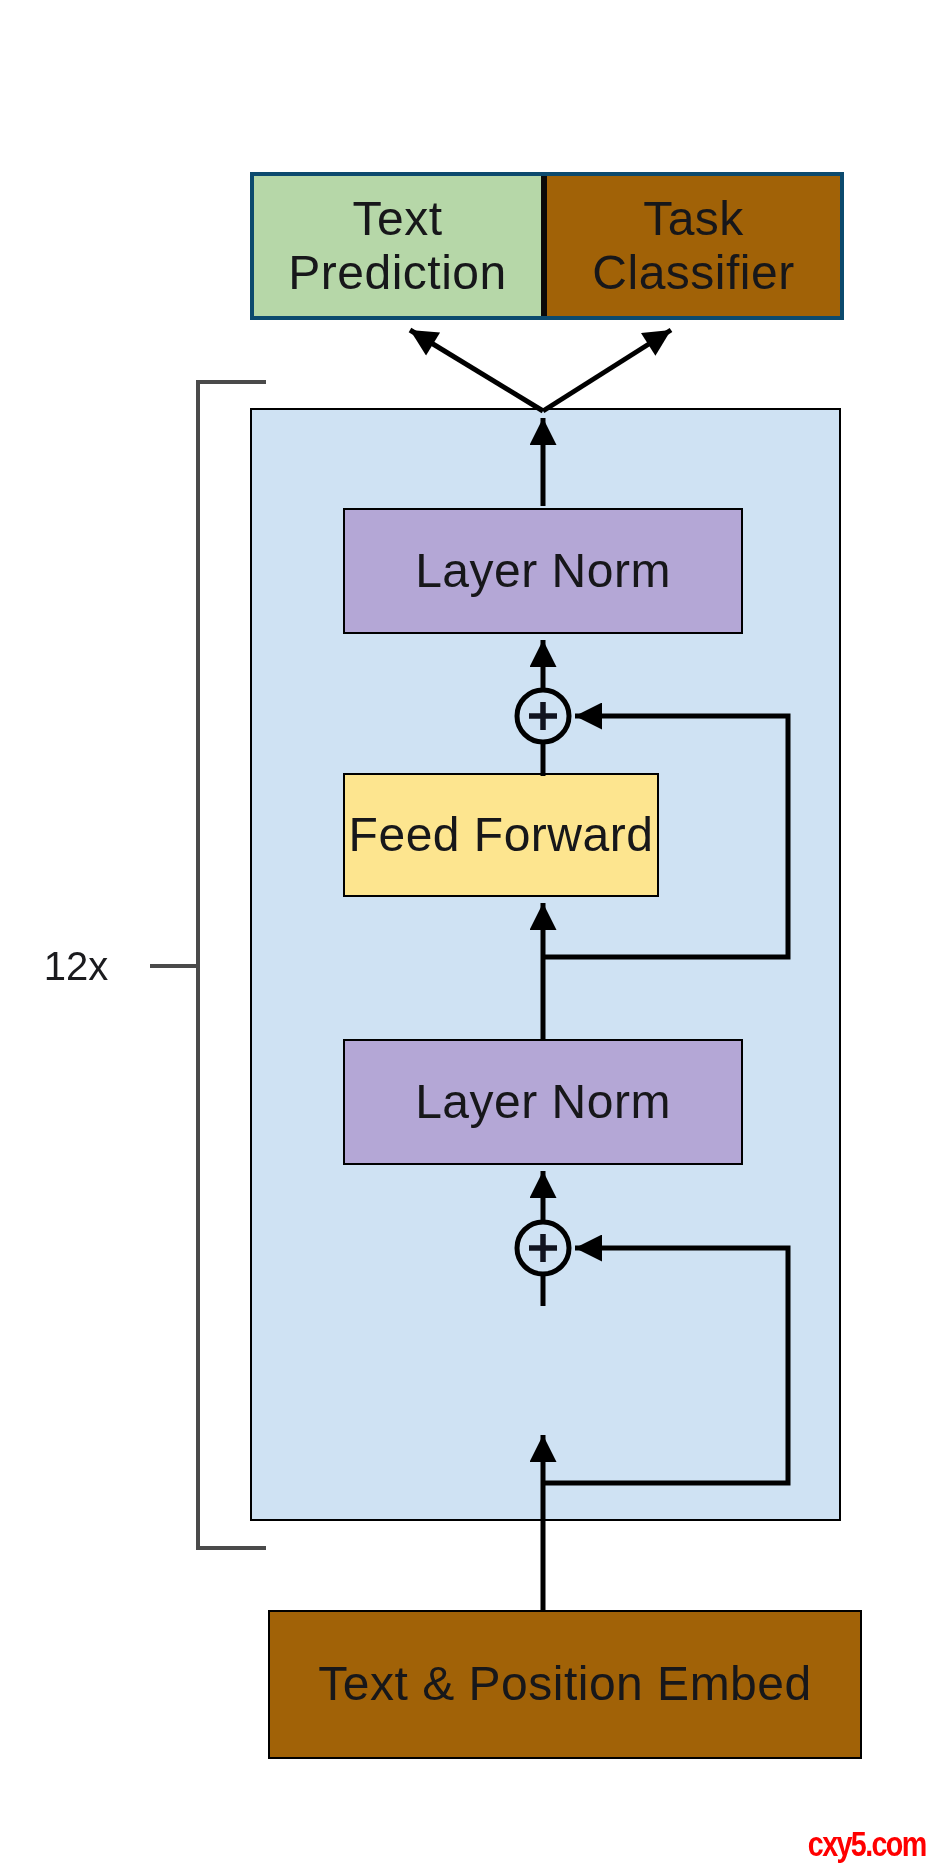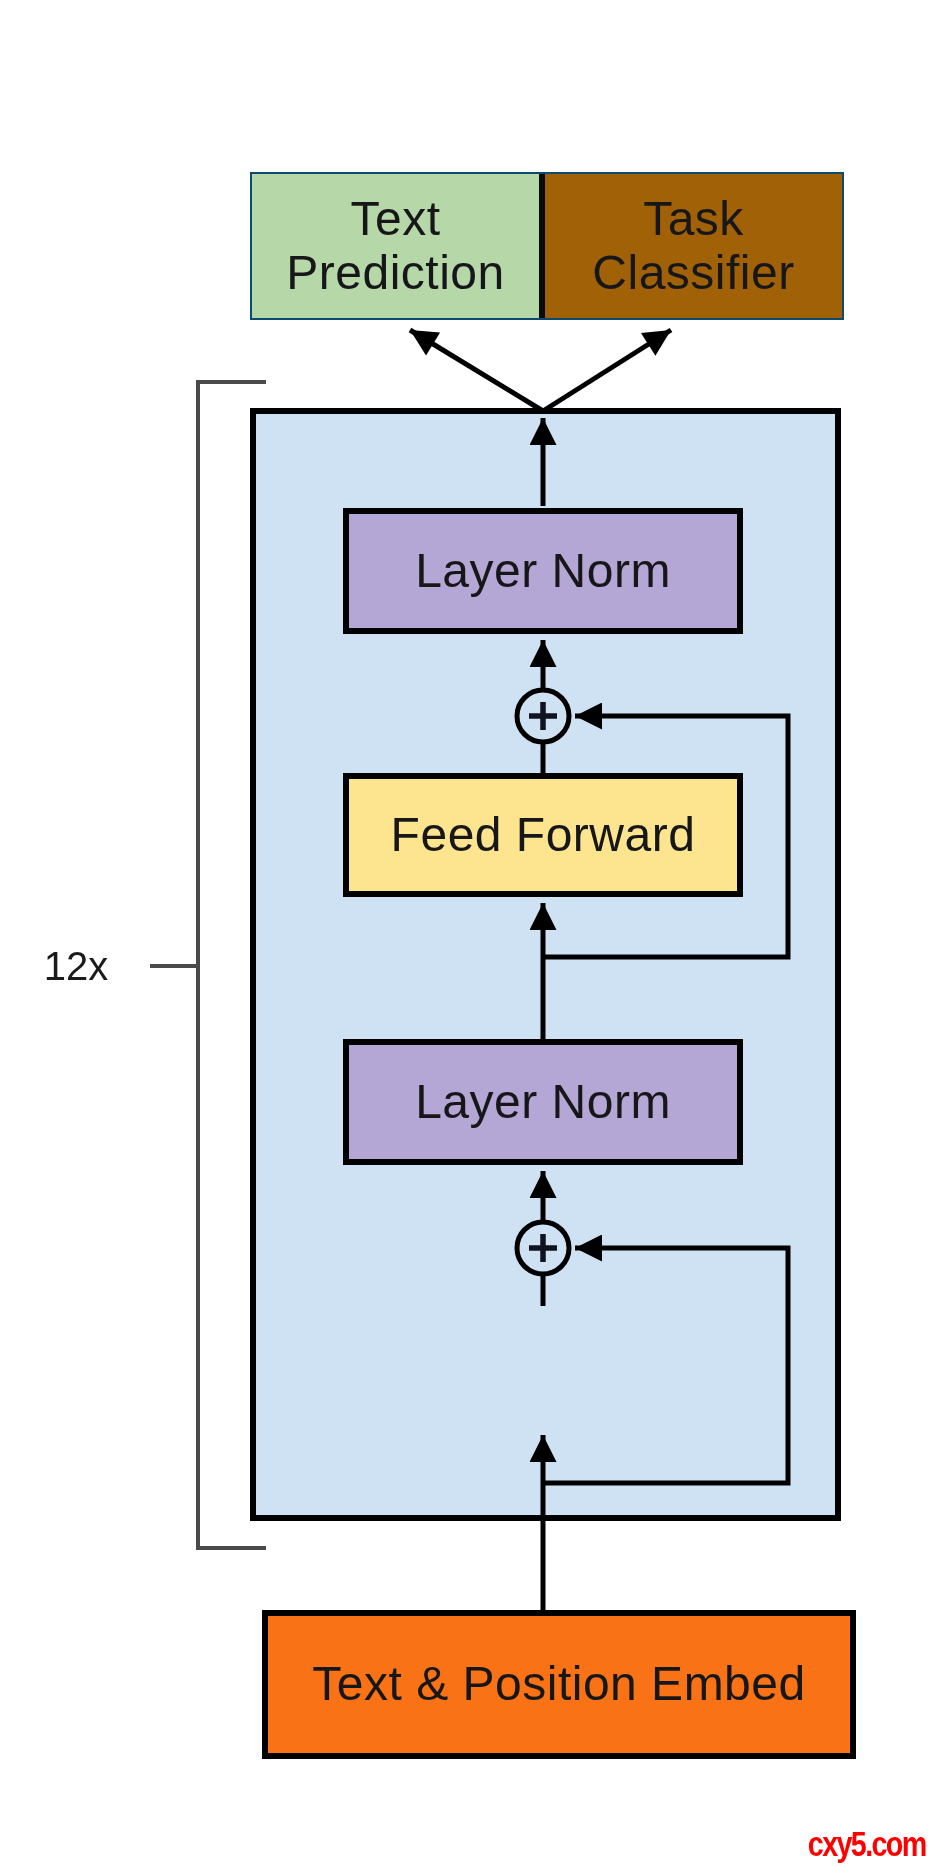--- a/index.html
+++ b/index.html
@@ -11,57 +11,57 @@
   #canvas {
     position: relative;
     width: 928px;
     height: 1866px;
     background: #ffffff;
     overflow: hidden;
   }
   .box {
     position: absolute;
     box-sizing: border-box;
-    border: 6px solid #000000;
+    border: 2px solid #000000;
     display: flex;
     align-items: center;
     justify-content: center;
     z-index: 2;
   }
   .node-label {
     white-space: pre-line;
     text-align: center;
     font-size: 48px;
     line-height: 1.13;
     color: #17171a;
     letter-spacing: 0.5px;
   }
   
   #output-heads {
     left: 250px; top: 172px; width: 594px; height: 148px;
-    padding: 0; border: 2px solid #0c4a6e;
+    padding: 0; border: 4px solid #0c4a6e;
     display: flex; align-items: stretch; justify-content: flex-start;
   }
   .head-cell {
     display: flex; align-items: center; justify-content: center;
     height: 100%;
   }
   #cell-text-prediction { width: 287px; background: #b6d7a8; }
   #cell-task-classifier { flex: 1; background: #a16207; border-left: 6px solid #0a0a0a; }
   
   #decoder-block {
     left: 250px; top: 408px; width: 591px; height: 1113px;
     background: #cfe2f3;
     z-index: 1;
   }
   #layer-norm-top    { left: 343px; top: 508px;  width: 400px; height: 126px; background: #b4a7d6; }
-  #feed-forward      { left: 343px; top: 773px;  width: 400px; height: 124px; background: #fde58f; }
+  #feed-forward      { left: 343px; top: 773px;  width: 316px; height: 124px; background: #fde58f; }
   #layer-norm-bottom { left: 343px; top: 1039px; width: 400px; height: 126px; background: #b4a7d6; }
   #masked-attention  { left: 343px; top: 1303px; width: 400px; height: 126px; background: #d5a6bd; }
-  #embed-box         { left: 262px; top: 1610px; width: 594px; height: 149px; background: #f97316; }
+  #embed-box         { left: 268px; top: 1610px; width: 594px; height: 149px; background: #a16207; }
   #repeat-label {
     position: absolute;
     left: 24px; top: 936px; width: 104px; height: 60px;
     display: flex; align-items: center; justify-content: center;
     font-size: 40px; color: #1b1b1e;
     z-index: 2;
   }
   #watermark {
     position: absolute;
     right: 2px; top: 1824px;

